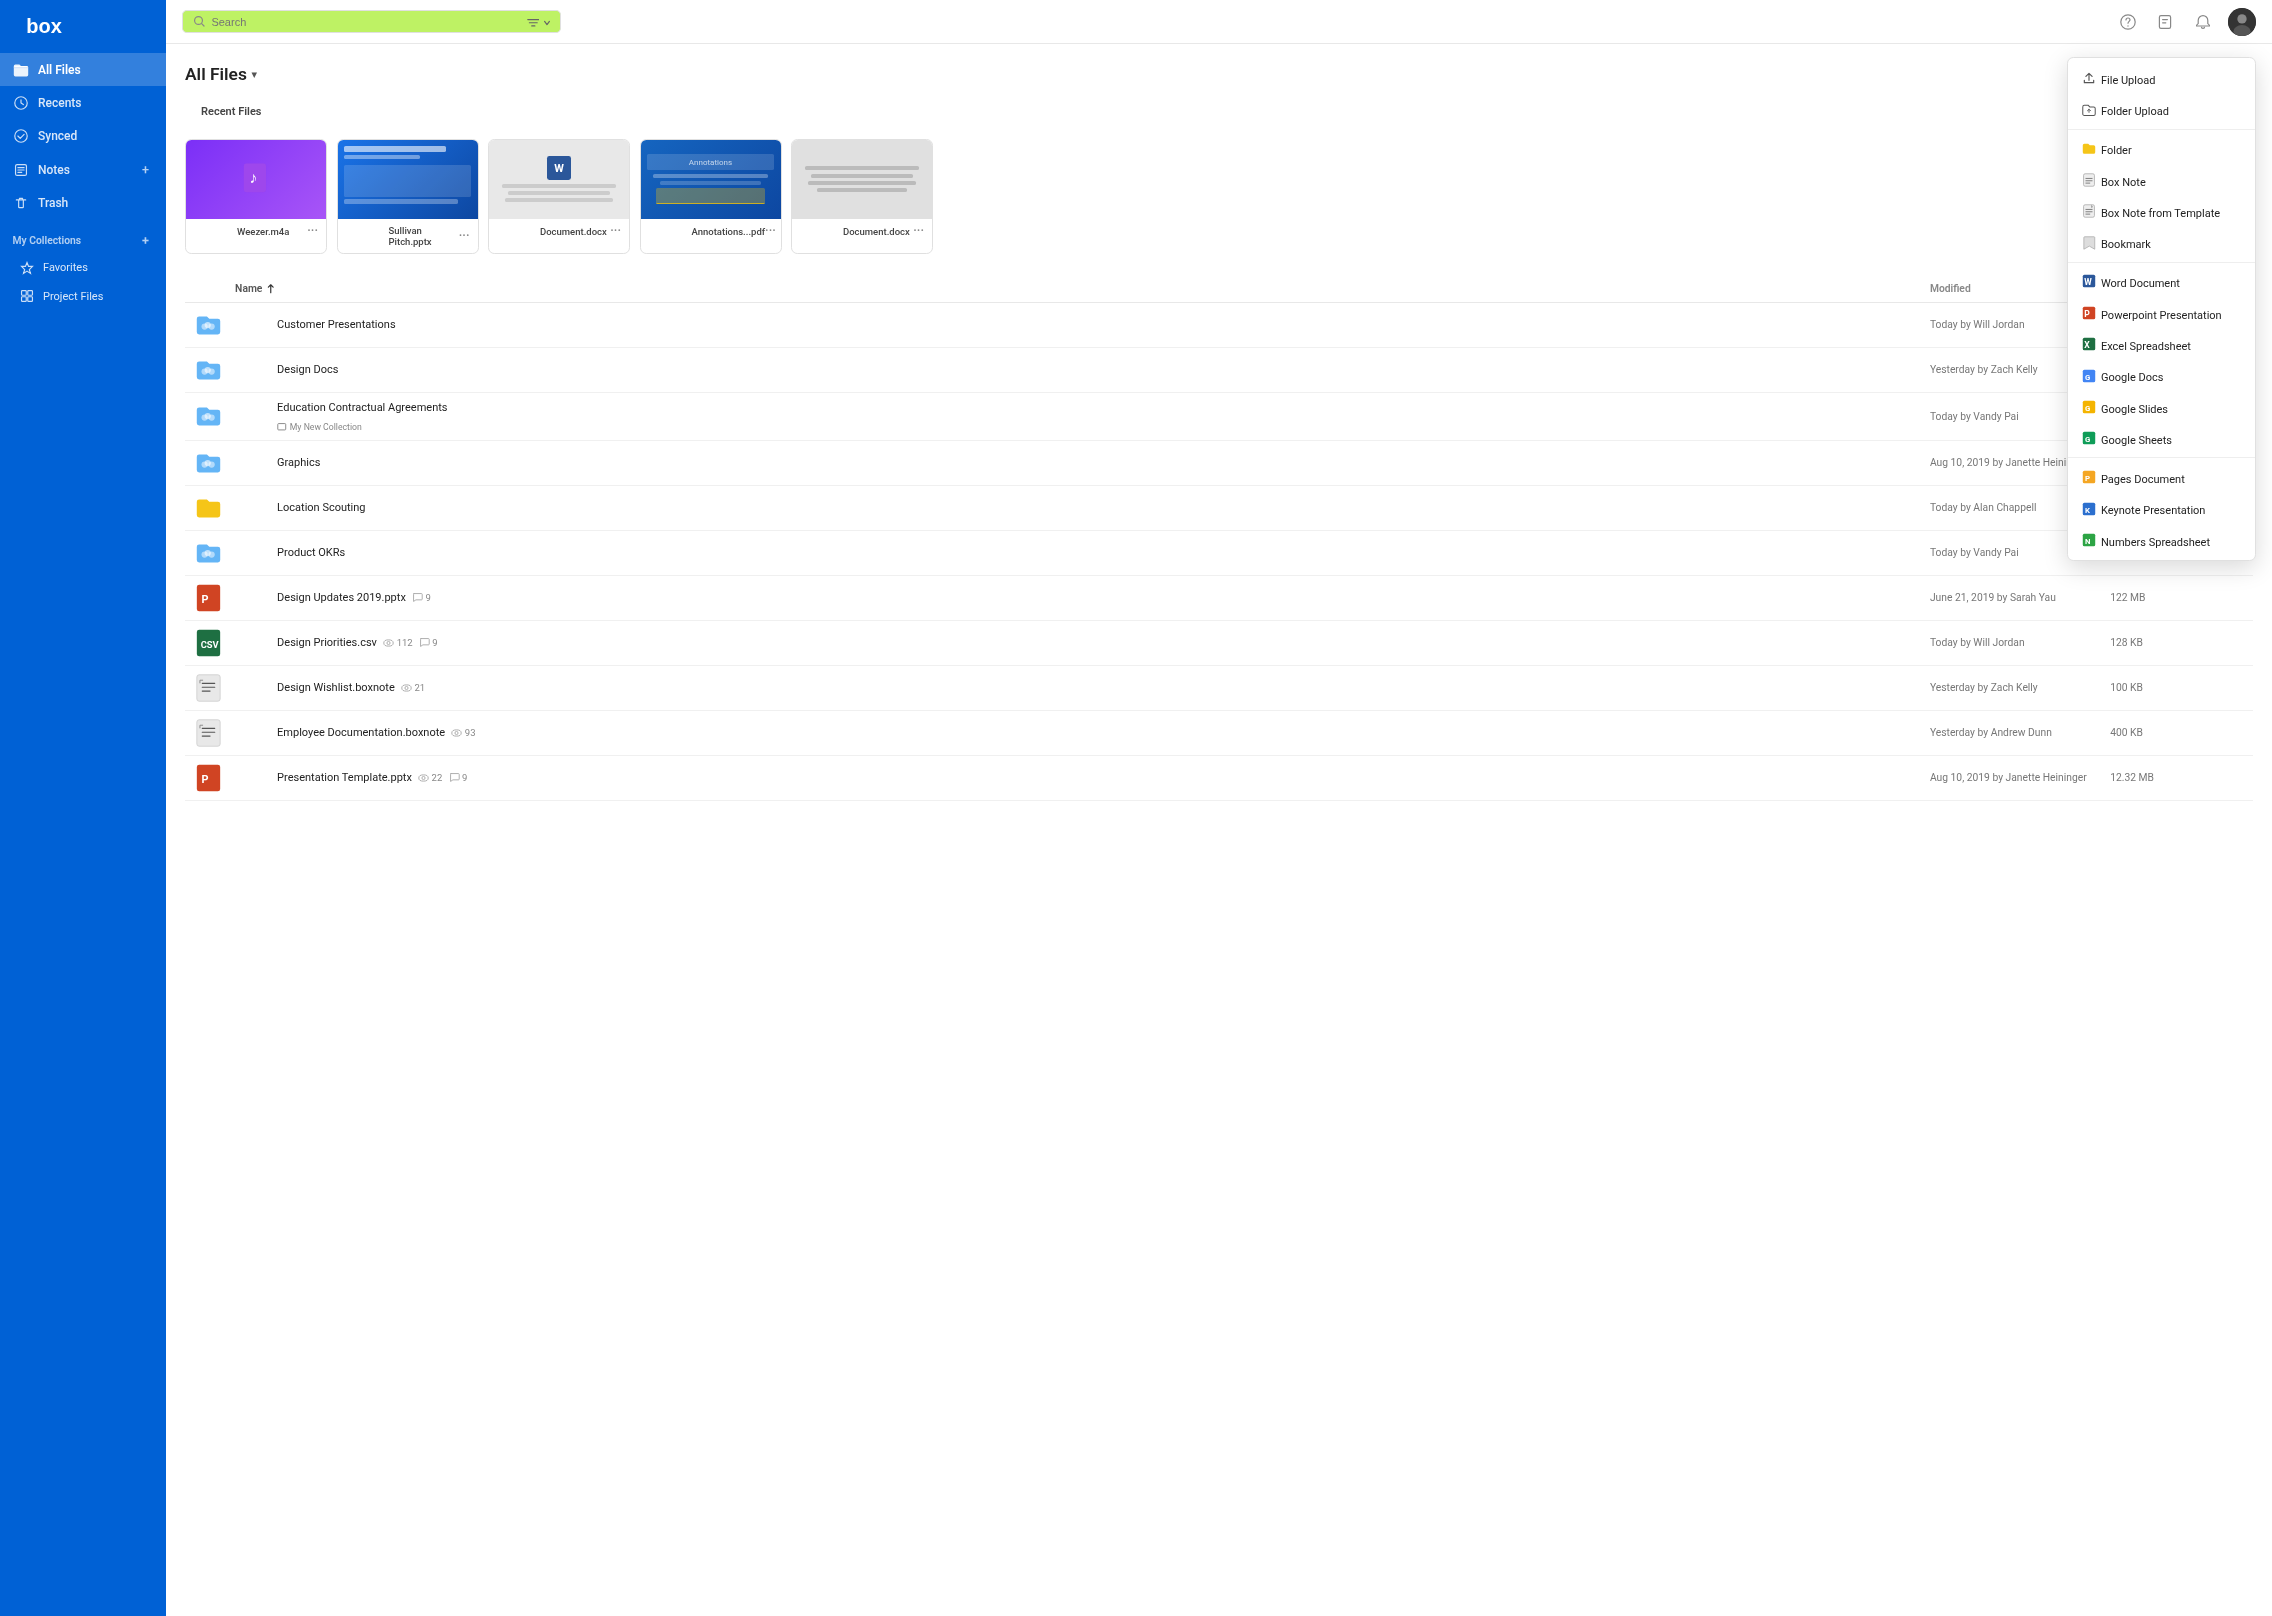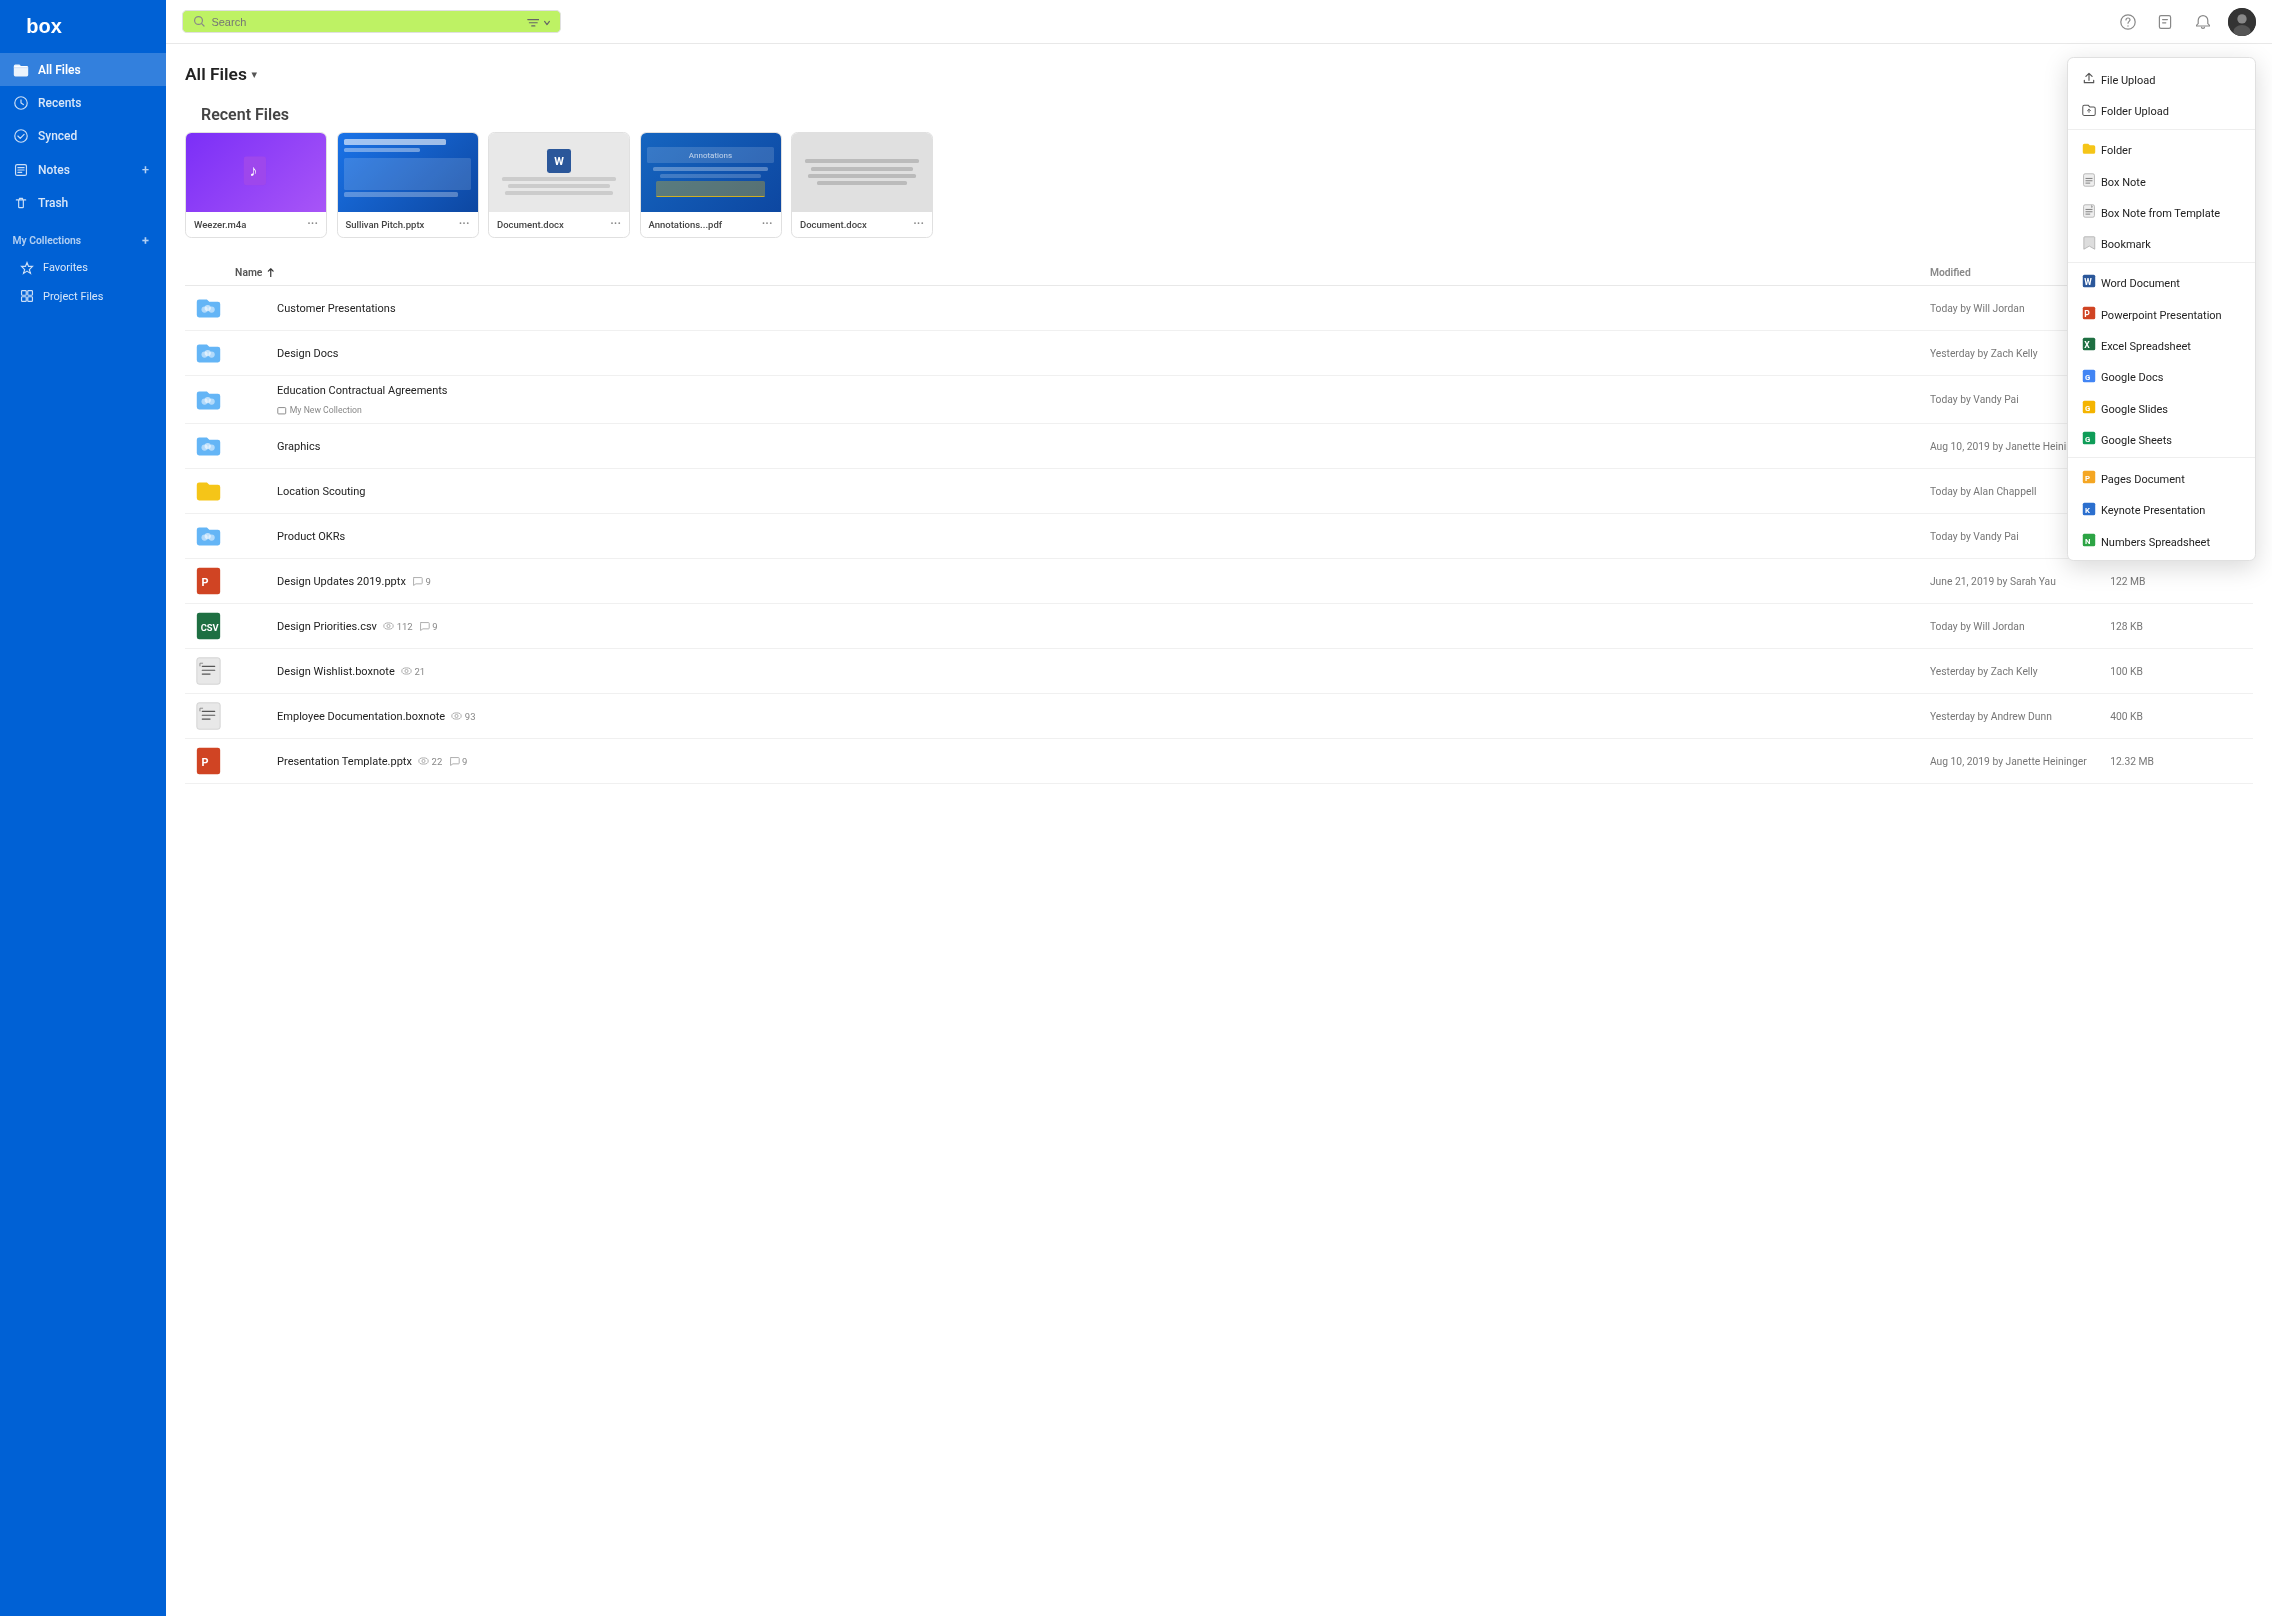--- a/index.html
+++ b/index.html
@@ -185,24 +185,24 @@
       border: 1.2px solid #ccc;
       border-radius: 4.7px;
       font-size: 12px;
       font-weight: 600;
       color: #222;
       cursor: pointer;
     }
 
     
     .section-label {
-      font-size: 16px;
+      font-size: 11px;
       font-weight: 600;
       color: #444;
-      margin-bottom: 8px;
+      margin-bottom: 21px;
       padding-left: 16px;
     }
     .recent-files {
       display: flex;
       gap: 9.5px;
       margin-bottom: 22px;
       overflow-x: auto;
     }
     .recent-card {
       width: 142px;
@@ -222,20 +222,21 @@
       overflow: hidden;
     }
     .recent-card-footer {
       display: flex;
       align-items: center;
       justify-content: space-between;
       padding: 6.3px 8px;
       font-size: 9.5px;
       color: #444;
       font-weight: 500;
+      margin-left: 43px;
     }
     .recent-card-footer .more-btn {
       color: #888;
       cursor: pointer;
       font-size: 12.6px;
       line-height: 1;
     }
 
     
     .file-table-header {

